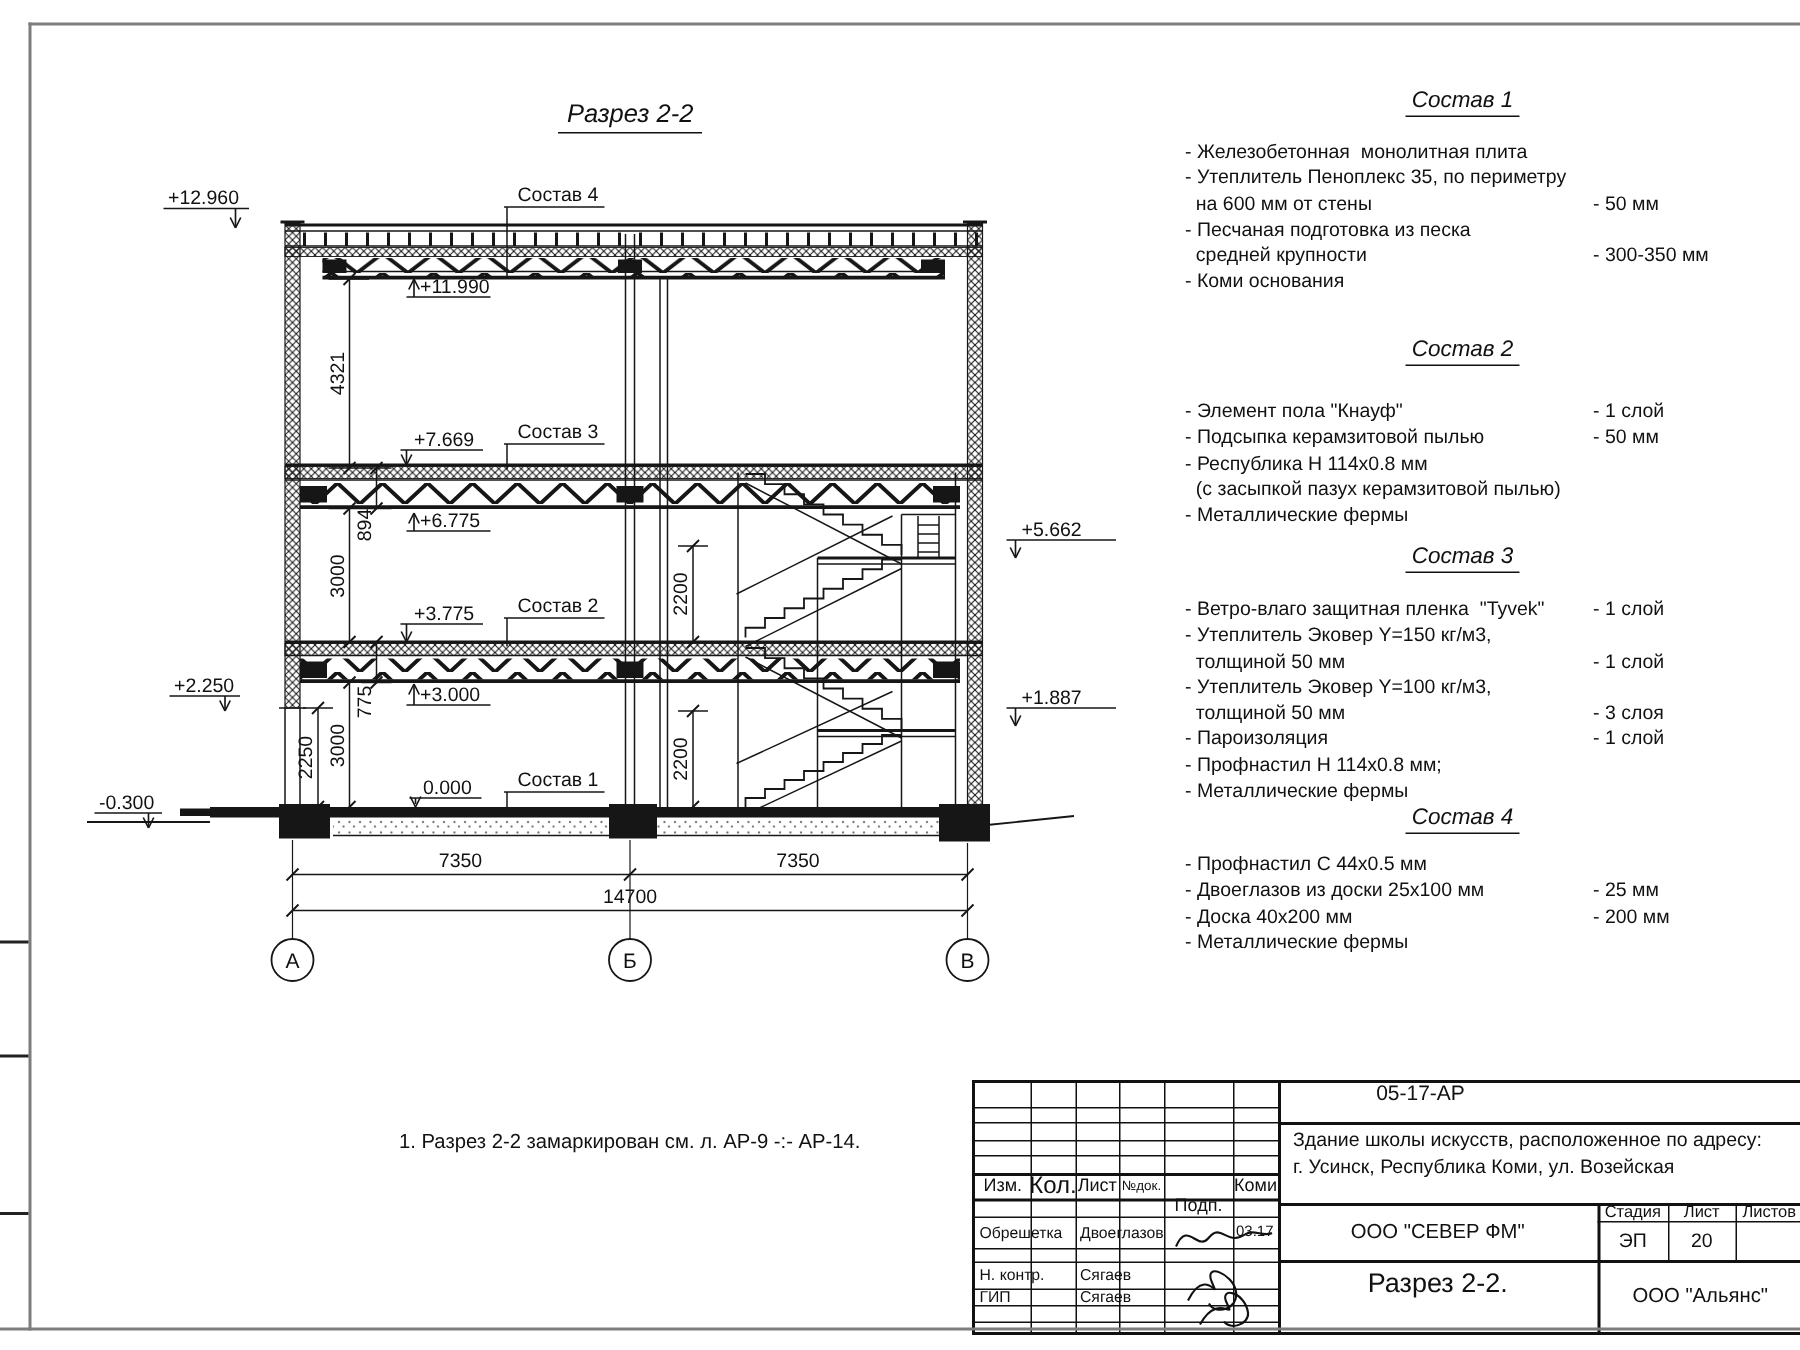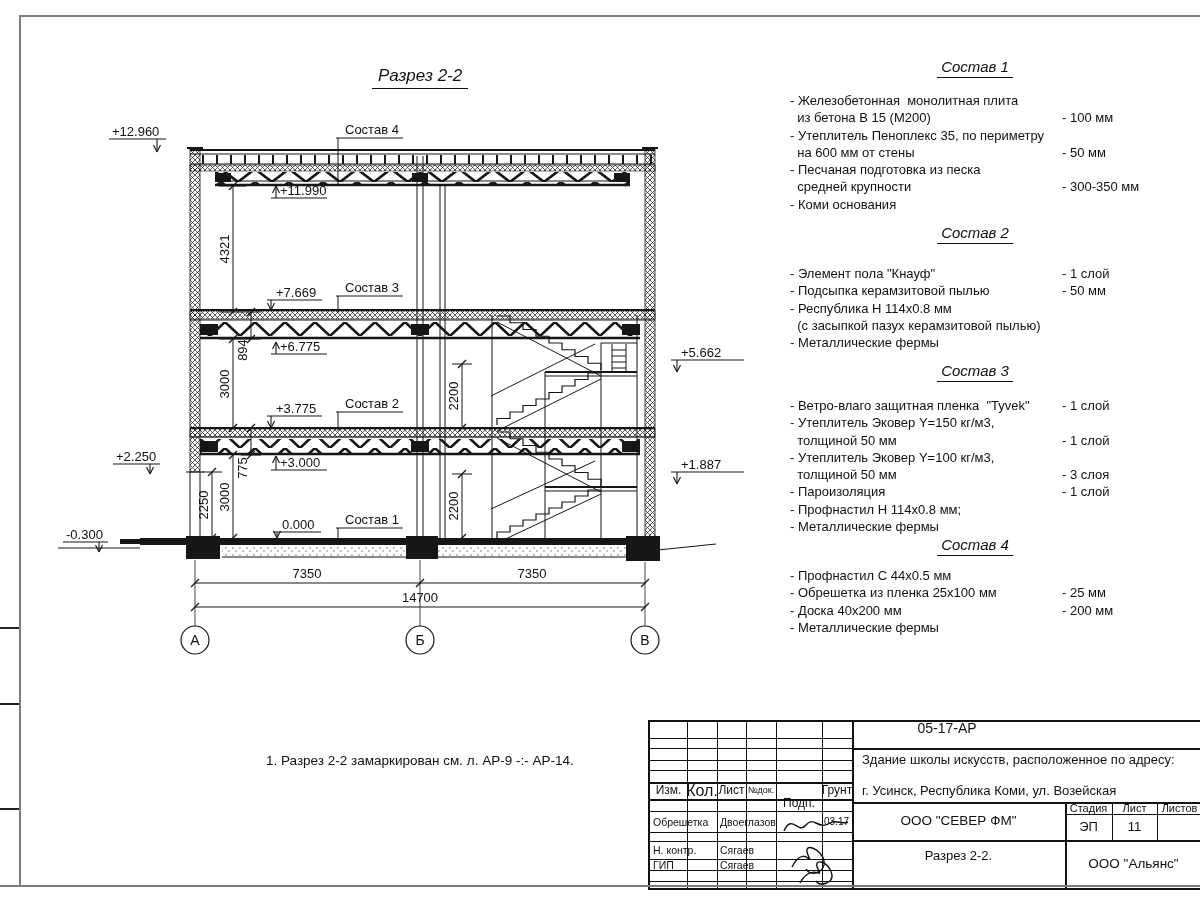--- a/index.html
+++ b/index.html
@@ -291,21 +291,20 @@
     </g>
   </svg>
 
   <div class="main-title">Разрез 2-2</div>
   <div class="note">1. Разрез 2-2 замаркирован см. л. АР-9 -:- АР-14.</div>
 
   <div class="spec" style="top:58px">
     <div class="spec-title"><span class="spec-title-text">Состав 1</span></div>
     <div class="spec-body" style="margin-top:17px">
         <div class="spec-row"><span>- Железобетонная  монолитная плита</span></div>
-        <div class="spec-row"><span>  из бетона В 15 (М200)</span><span class="spec-val">- 100 мм</span></div>
         <div class="spec-row"><span>- Утеплитель Пеноплекс 35, по периметру</span></div>
         <div class="spec-row"><span>  на 600 мм от стены</span><span class="spec-val">- 50 мм</span></div>
         <div class="spec-row"><span>- Песчаная подготовка из песка</span></div>
         <div class="spec-row"><span>  средней крупности</span><span class="spec-val">- 300-350 мм</span></div>
         <div class="spec-row"><span>- Коми основания</span></div>
       </div>
   </div>
   <div class="spec" style="top:224px">
     <div class="spec-title"><span class="spec-title-text">Состав 2</span></div>
     <div class="spec-body" style="margin-top:24px">
@@ -326,21 +325,21 @@
         <div class="spec-row"><span>  толщиной 50 мм</span><span class="spec-val">- 3 слоя</span></div>
         <div class="spec-row"><span>- Пароизоляция</span><span class="spec-val">- 1 слой</span></div>
         <div class="spec-row"><span>- Профнастил Н 114х0.8 мм;</span></div>
         <div class="spec-row"><span>- Металлические фермы</span></div>
       </div>
   </div>
   <div class="spec" style="top:536px">
     <div class="spec-title"><span class="spec-title-text">Состав 4</span></div>
     <div class="spec-body" style="margin-top:14px">
         <div class="spec-row"><span>- Профнастил С 44х0.5 мм</span></div>
-        <div class="spec-row"><span>- Обрешетка из пленка 25х100 мм</span><span class="spec-val">- 25 мм</span></div>
+        <div class="spec-row"><span>- Двоеглазов из доски 25х100 мм</span><span class="spec-val">- 25 мм</span></div>
         <div class="spec-row"><span>- Доска 40х200 мм</span><span class="spec-val">- 200 мм</span></div>
         <div class="spec-row"><span>- Металлические фермы</span></div>
       </div>
   </div>
 
   <div class="tb">
 
     <div class="tbv" style="left:37px;top:0;height:166px"></div>
     <div class="tbv" style="left:67px;top:0;height:166px"></div>
     <div class="tbv" style="left:96px;top:0;height:166px"></div>
@@ -367,48 +366,48 @@
     <div class="tbh" style="left:202px;top:26px;width:350px;height:1.6px"></div>
     <div class="tbh" style="left:202px;top:80px;width:350px;height:1.6px"></div>
     <div class="tbh" style="left:415px;top:92px;width:137px"></div>
     <div class="tbh" style="left:202px;top:118px;width:350px;height:1.6px"></div>
 
     <div class="tbc" style="left:0;top:60px;width:37px;height:17px;font-size:12px">Изм.</div>
     <div class="tbc" style="left:37px;top:60px;width:30px;height:17px;font-size:16px">Кол.</div>
     <div class="tbc" style="left:67px;top:60px;width:29px;height:17px;font-size:12px">Лист</div>
     <div class="tbc" style="left:96px;top:60px;width:30px;height:17px;font-size:9px">№док.</div>
     <div class="tbc" style="left:126px;top:73px;width:46px;height:17px;font-size:12px">Подп.</div>
-    <div class="tbc" style="left:172px;top:60px;width:30px;height:17px;font-size:12px">Грунт</div>
+    <div class="tbc" style="left:172px;top:60px;width:30px;height:17px;font-size:12px">Коми</div>
 
     <div class="tbl" style="left:3px;top:89px;width:62px;height:21px;font-size:10.5px">Обрешетка</div>
     <div class="tbl" style="left:70px;top:89px;width:55px;height:21px;font-size:10.5px">Двоеглазов</div>
     <div class="tbl" style="left:174px;top:89px;width:28px;height:21px;font-size:10px">03.17</div>
     <div class="tbl" style="left:3px;top:119px;width:62px;height:18px;font-size:10.5px">Н. контр.</div>
     <div class="tbl" style="left:70px;top:119px;width:55px;height:18px;font-size:10.5px">Сягаев</div>
     <div class="tbl" style="left:3px;top:137px;width:62px;height:11px;font-size:10.5px">ГИП</div>
     <div class="tbl" style="left:70px;top:137px;width:55px;height:11px;font-size:10.5px">Сягаев</div>
 
     <svg class="abs" style="left:126px;top:77px" width="76" height="89">
       <path d="M8,32 C16,14 22,36 30,26 C38,16 42,32 54,24 C60,20 66,26 72,23" stroke="#111" stroke-width="1.4" fill="none"></path>
       <path d="M16,68 C28,44 38,70 32,56 C26,42 46,50 48,62 C50,74 34,78 30,70" stroke="#111" stroke-width="1.4" fill="none"></path>
       <path d="M24,84 C36,62 48,82 42,70 C36,58 54,62 56,76 C57,84 44,88 40,82" stroke="#111" stroke-width="1.4" fill="none"></path>
     </svg>
 
     <div class="tbc" style="left:202px;top:0;width:190px;height:14px;font-size:14px">05-17-АР</div>
     <div class="tbl" style="left:212px;top:30px;width:338px;height:46px;font-size:13px;display:block">
-      <div style="margin-bottom:16px">Здание школы искусств, расположенное по адресу:</div>
+      <div style="margin-bottom:3px">Здание школы искусств, расположенное по адресу:</div>
       <div>г. Усинск, Республика Коми, ул. Возейская</div>
     </div>
     <div class="tbc" style="left:202px;top:80px;width:213px;height:38px;font-size:13.5px">ООО "СЕВЕР ФМ"</div>
-    <div class="tbc" style="left:202px;top:118px;width:213px;height:32px;font-size:13px">Разрез 2-2.</div>
+    <div class="tbc" style="left:202px;top:118px;width:213px;height:32px;font-size:18px">Разрез 2-2.</div>
     <div class="tbc" style="left:415px;top:80px;width:47px;height:12px;font-size:11px">Стадия</div>
     <div class="tbc" style="left:462px;top:80px;width:45px;height:12px;font-size:11px">Лист</div>
     <div class="tbc" style="left:507px;top:80px;width:45px;height:12px;font-size:11px">Листов</div>
     <div class="tbc" style="left:415px;top:92px;width:47px;height:26px;font-size:13px">ЭП</div>
-    <div class="tbc" style="left:462px;top:92px;width:45px;height:26px;font-size:13px">11</div>
+    <div class="tbc" style="left:462px;top:92px;width:45px;height:26px;font-size:13px">20</div>
     <div class="tbc" style="left:415px;top:118px;width:137px;height:48px;font-size:13.5px">ООО "Альянс"</div>
   </div>
 
   <div class="frame" style="left:19px;top:15px;width:1181px;height:2px"></div>
   <div class="frame" style="left:19px;top:15px;width:2px;height:872px"></div>
   <div class="frame" style="left:0;top:885px;width:1200px;height:2px"></div>
   <div class="ltick" style="left:0;top:627px;width:19px;height:1.5px"></div>
   <div class="ltick" style="left:0;top:703px;width:19px;height:1.5px"></div>
   <div class="ltick" style="left:0;top:808px;width:19px;height:1.5px"></div>
 

